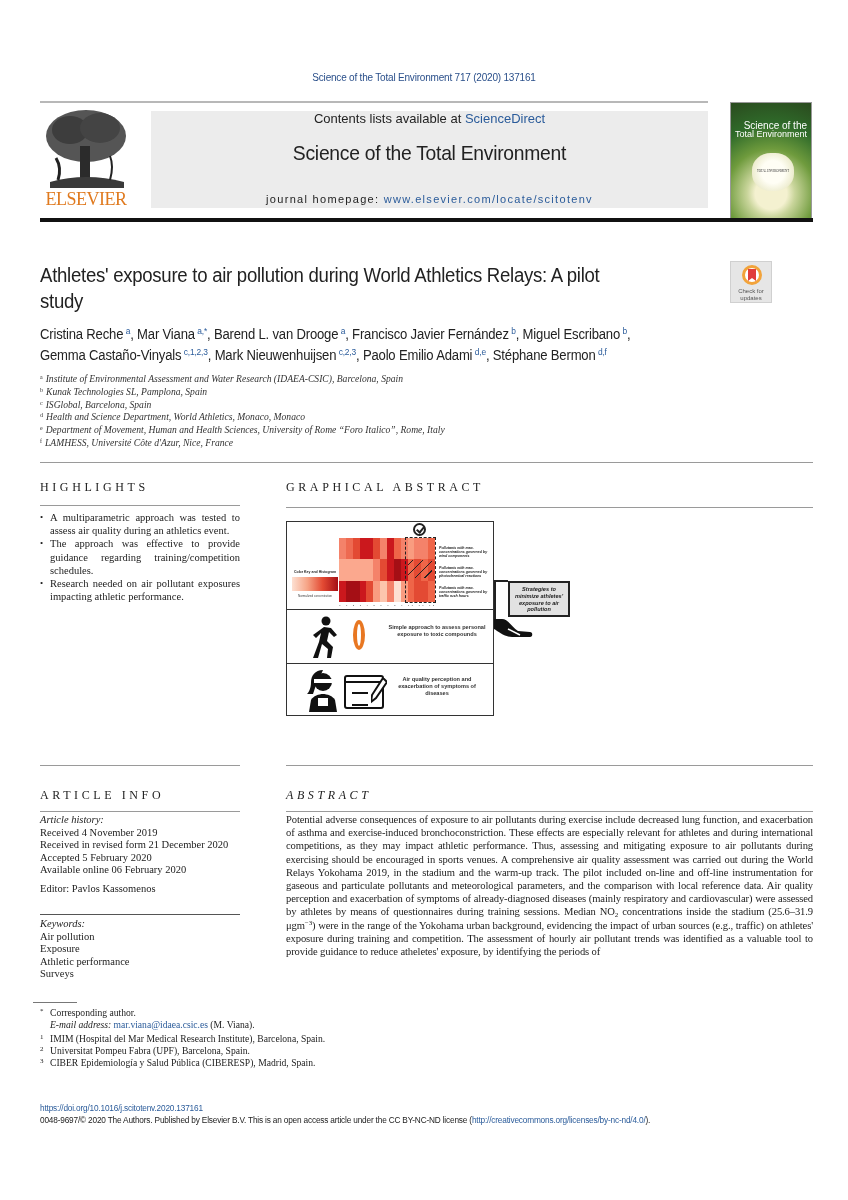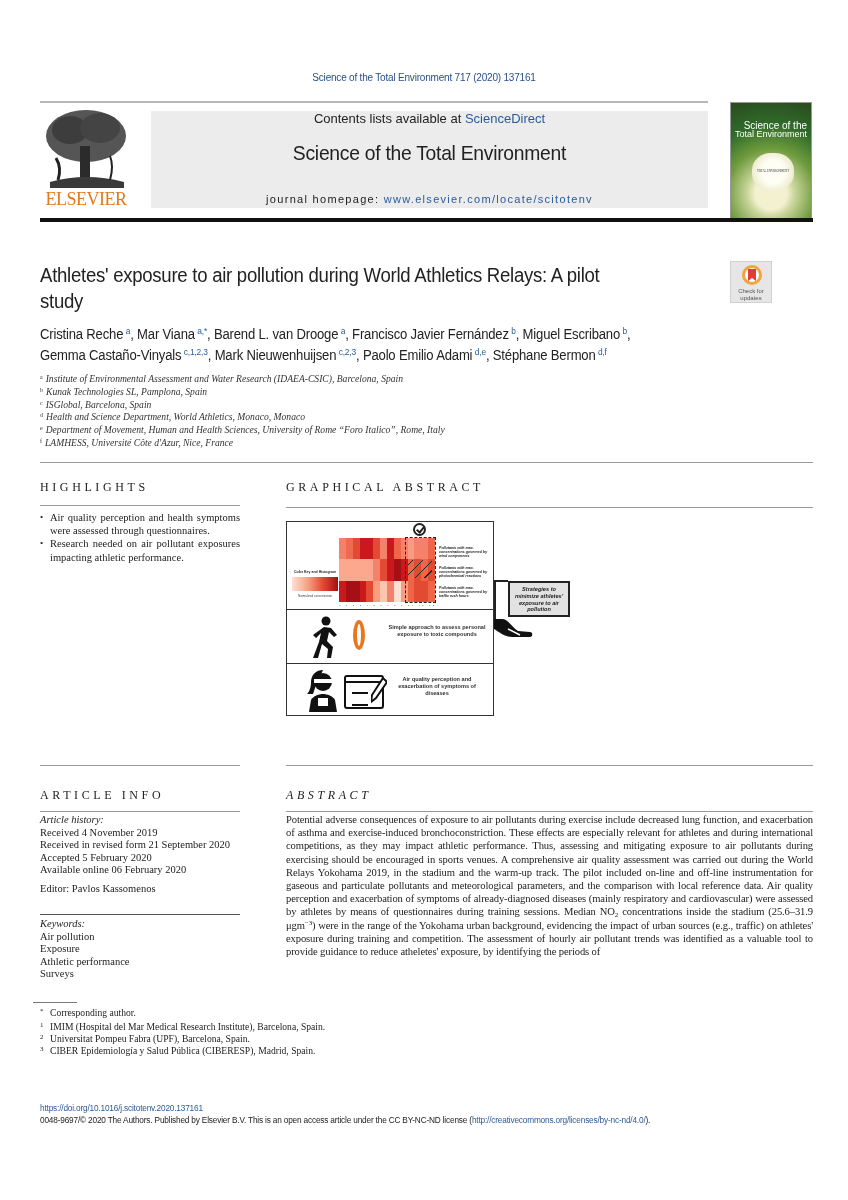--- a/index.html
+++ b/index.html
@@ -157,21 +157,22 @@
   <div><sup>d</sup><span>Health and Science Department, World Athletics, Monaco, Monaco</span></div>
   <div><sup>e</sup><span>Department of Movement, Human and Health Sciences, University of Rome “Foro Italico”, Rome, Italy</span></div>
   <div><sup>f</sup><span>LAMHESS, Université Côte d'Azur, Nice, France</span></div>
 </div>
 
 <div class="rule" style="top:462px; left:40px; width:773px;"></div>
 
 <div class="abs section-head" style="top:480px; left:40px;">HIGHLIGHTS</div>
 <div class="rule" style="top:505px; left:40px; width:200px;"></div>
 <ul class="abs highlights-list">
-  <li>Air quality perception and health symptoms were assessed through questionnaires.</li>
+  <li>A multiparametric approach was tested to assess air quality during an athletics event.</li>
+  <li>The approach was effective to provide guidance regarding training/competition schedules.</li>
   <li>Research needed on air pollutant exposures impacting athletic performance.</li>
 </ul>
 
 <div class="abs section-head" style="top:480px; left:286px;">GRAPHICAL ABSTRACT</div>
 <div class="rule" style="top:507px; left:286px; width:527px;"></div>
 
 <div class="abs ga-box">
   <div class="ga-row1">
     <div class="check-icon"></div>
     <div class="colorkey-label">Color Key and Histogram</div>
@@ -260,40 +261,41 @@
 </svg>
 
 <div class="rule" style="top:765px; left:40px; width:200px;"></div>
 <div class="rule" style="top:765px; left:286px; width:527px;"></div>
 
 <div class="abs section-head" style="top:788px; left:40px;">ARTICLE INFO</div>
 <div class="rule" style="top:811px; left:40px; width:200px;"></div>
 <div class="abs info-block" style="top:814px; left:40px; width:200px;">
   <div class="it">Article history:</div>
   <div>Received 4 November 2019</div>
-  <div>Received in revised form 21 September 2020</div>
+  <div>Received in revised form 21 December 2020</div>
   <div>Accepted 5 February 2020</div>
   <div>Available online 06 February 2020</div>
   <div style="margin-top:6px;">Editor: Pavlos Kassomenos</div>
 </div>
 <div class="rule" style="top:914px; left:40px; width:200px; background:#555;"></div>
 <div class="abs info-block" style="top:918px; left:40px; width:200px;">
   <div class="it">Keywords:</div>
   <div>Air pollution</div>
   <div>Exposure</div>
   <div>Athletic performance</div>
   <div>Surveys</div>
 </div>
 
 <div class="abs section-head" style="top:788px; left:286px;font-style:italic;">ABSTRACT</div>
 <div class="rule" style="top:811px; left:286px; width:527px;"></div>
 <p class="abs abstract-text"><span>Potential adverse consequences of exposure to air pollutants during exercise include decreased lung function, and exacerbation of asthma and exercise-induced bronchoconstriction. These effects are especially relevant for athletes and during international competitions, as they may impact athletic performance. Thus, assessing and mitigating exposure to air pollutants during exercising should be encouraged in sports venues. A comprehensive air quality assessment was carried out during the World Relays Yokohama 2019, in the stadium and the warm-up track. The pilot included on-line and off-line instrumentation for gaseous and particulate pollutants and meteorological parameters, and the comparison with local reference data. Air quality perception and exacerbation of symptoms of already-diagnosed diseases (mainly respiratory and cardiovascular) were assessed by athletes by means of questionnaires during training sessions. Median NO</span><sub>2</sub><span> concentrations inside the stadium (25.6–31.9 μgm</span><sup>−3</sup><span>) were in the range of the Yokohama urban background, evidencing the impact of urban sources (e.g., traffic) on athletes' exposure during training and competition. The assessment of hourly air pollutant trends was identified as a valuable tool to provide guidance to reduce atheletes' exposure, by identifying the periods of</span></p>
 
 <div class="abs footnote-rule"></div>
 <div class="abs footnotes">
   <div class="fn"><span class="mk">*</span><span>Corresponding author.</span></div>
+  <div class="fn"><i>E-mail address: </i><span class="link">mar.viana@idaea.csic.es</span><span> (M. Viana).</span></div>
   <div class="fn" style="margin-top:2px;"><span class="mk">1</span><span>IMIM (Hospital del Mar Medical Research Institute), Barcelona, Spain.</span></div>
   <div class="fn"><span class="mk">2</span><span>Universitat Pompeu Fabra (UPF), Barcelona, Spain.</span></div>
   <div class="fn"><span class="mk">3</span><span>CIBER Epidemiología y Salud Pública (CIBERESP), Madrid, Spain.</span></div>
 </div>
 
 <div class="abs doi">https://doi.org/10.1016/j.scitotenv.2020.137161</div>
 <div class="abs license"><span>0048-9697/© 2020 The Authors. Published by Elsevier B.V. This is an open access article under the CC BY-NC-ND license (</span><span class="link">http://creativecommons.org/licenses/by-nc-nd/4.0/</span><span>).</span></div>
 
 </body></html>

